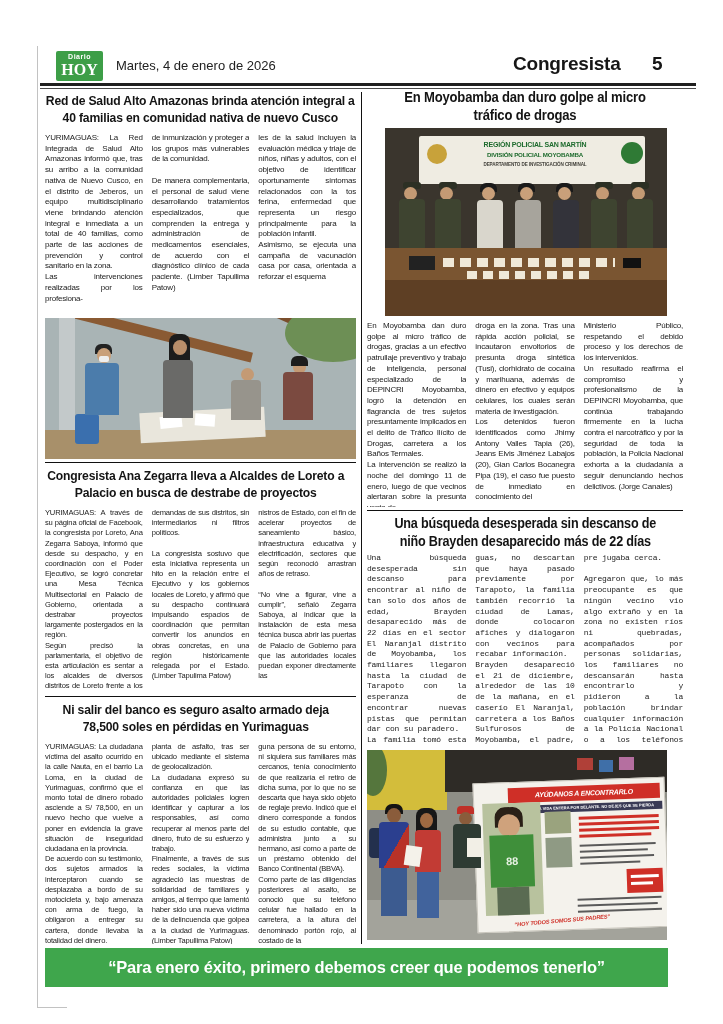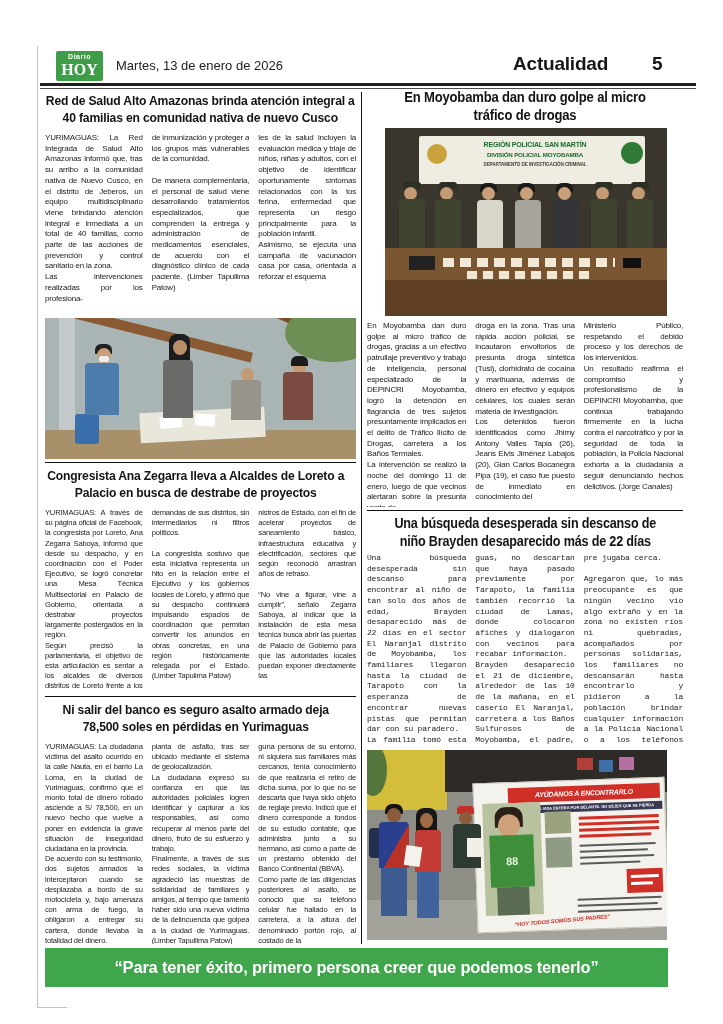--- a/index.html
+++ b/index.html
@@ -61,22 +61,22 @@
 
 <div class="page">
 
   <div class="abs edge" style="left:37px;top:46px;width:1px;height:961px;"></div>
   <div class="abs edge" style="left:37px;top:1007px;width:30px;height:1px;"></div>
 
   <div class="abs logo-box" style="left:56px;top:51px;width:47px;height:30px;">
     <div class="logo-small">Diario</div>
     <div class="logo-big">HOY</div>
   </div>
-  <div class="abs date" style="left:116px;top:58px;">Martes, 13 de enero de 2026</div>
-  <div class="abs section" style="left:513px;top:53px;">Actualidad</div>
+  <div class="abs date" style="left:116px;top:58px;">Martes, 4 de enero de 2026</div>
+  <div class="abs section" style="left:513px;top:53px;">Congresista</div>
   <div class="abs pageno" style="left:652px;top:53px;">5</div>
   <div class="abs header-rule" style="left:40px;top:83px;width:656px;"></div>
 
   <div class="abs vr" style="left:361px;top:92px;height:852px;"></div>
 
   <h2 class="abs hl" style="left:45px;top:92px;width:345px;font-size:13.5px;">Red de Salud Alto Amazonas brinda atención integral a 40 familias en comunidad nativa de nuevo Cusco</h2>
   <div class="abs cols body" style="left:45px;top:133px;width:311px;height:182px;">
     <div class="col">YURIMAGUAS: La Red Integrada de Salud Alto Amazonas informó que, tras su arribo a la comunidad nativa de Nuevo Cusco, en el distrito de Jeberos, un equipo multidisciplinario viene brindando atención integral e inmediata a un total de 40 familias, como parte de las acciones de prevención y control sanitario en la zona.
 Las intervenciones realizadas por los profesiona-</div>
     <div class="col">de inmunización y proteger a los grupos más vulnerables de la comunidad.
@@ -249,16 +249,16 @@
     <div class="ph rt" style="left:48px;top:80px;width:26px;height:42px;background:#c23b34;"></div>
     <div class="ph" style="left:50px;top:122px;width:22px;height:46px;background:#41639c;"></div>
     <div class="ph" style="left:38px;top:96px;width:16px;height:20px;background:#f4f2ea;transform:rotate(8deg);"></div>
     <div class="ph" style="left:90px;top:56px;width:17px;height:8px;background:#c03028;border-radius:4px 4px 0 0;"></div>
     <div class="ph round" style="left:92px;top:62px;width:13px;height:13px;background:#8a5c3b;"></div>
     <div class="ph rt" style="left:86px;top:74px;width:28px;height:44px;background:#2e3b33;"></div>
     <div class="ph" style="left:100px;top:88px;width:15px;height:19px;background:#f2efe6;"></div>
   </div>
 
   <div class="abs quote-banner" style="left:45px;top:948px;width:623px;height:39px;">
-    <div class="quote-text">“Para tener éxito, primero persona creer que podemos tenerlo”</div>
+    <div class="quote-text">“Para enero éxito, primero debemos creer que podemos tenerlo”</div>
   </div>
 
 </div>
 
 </body></html>

